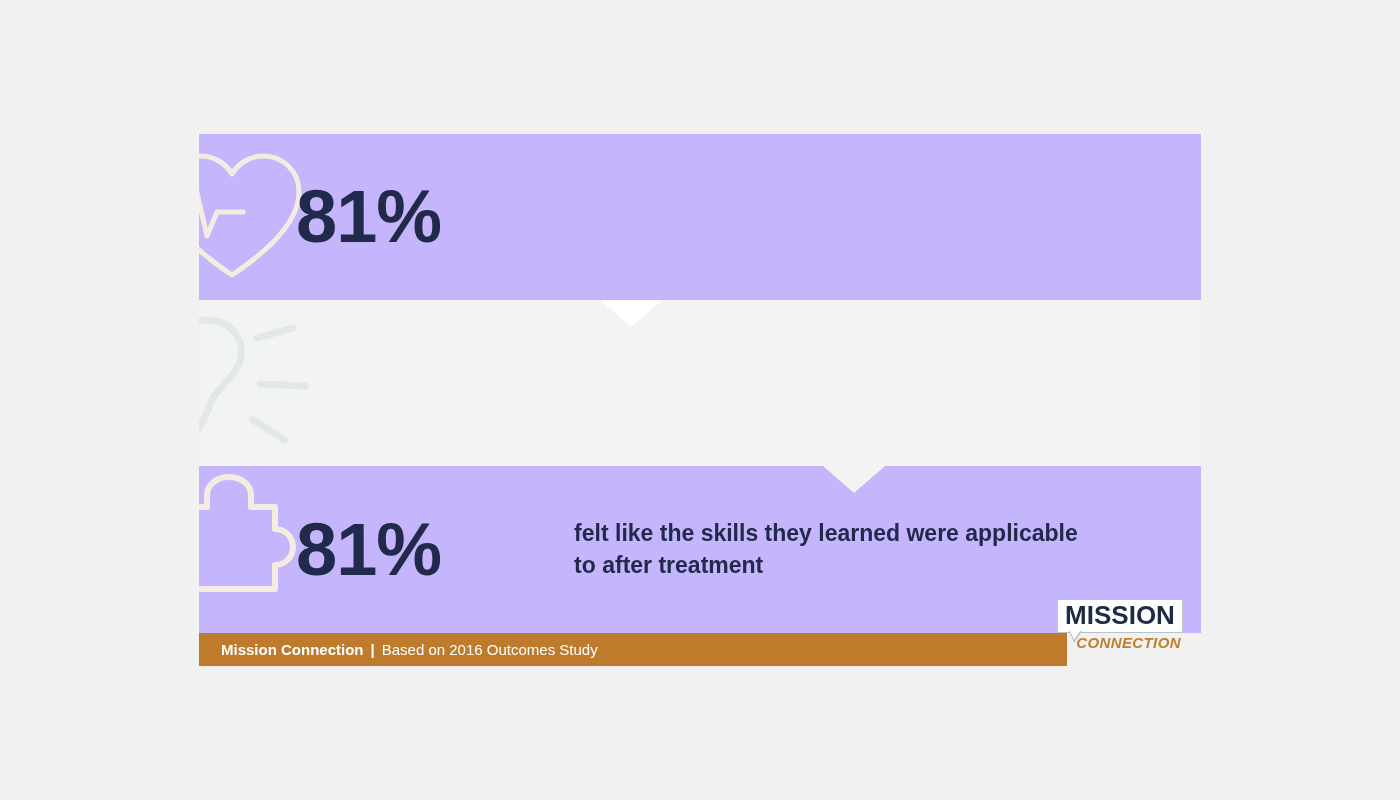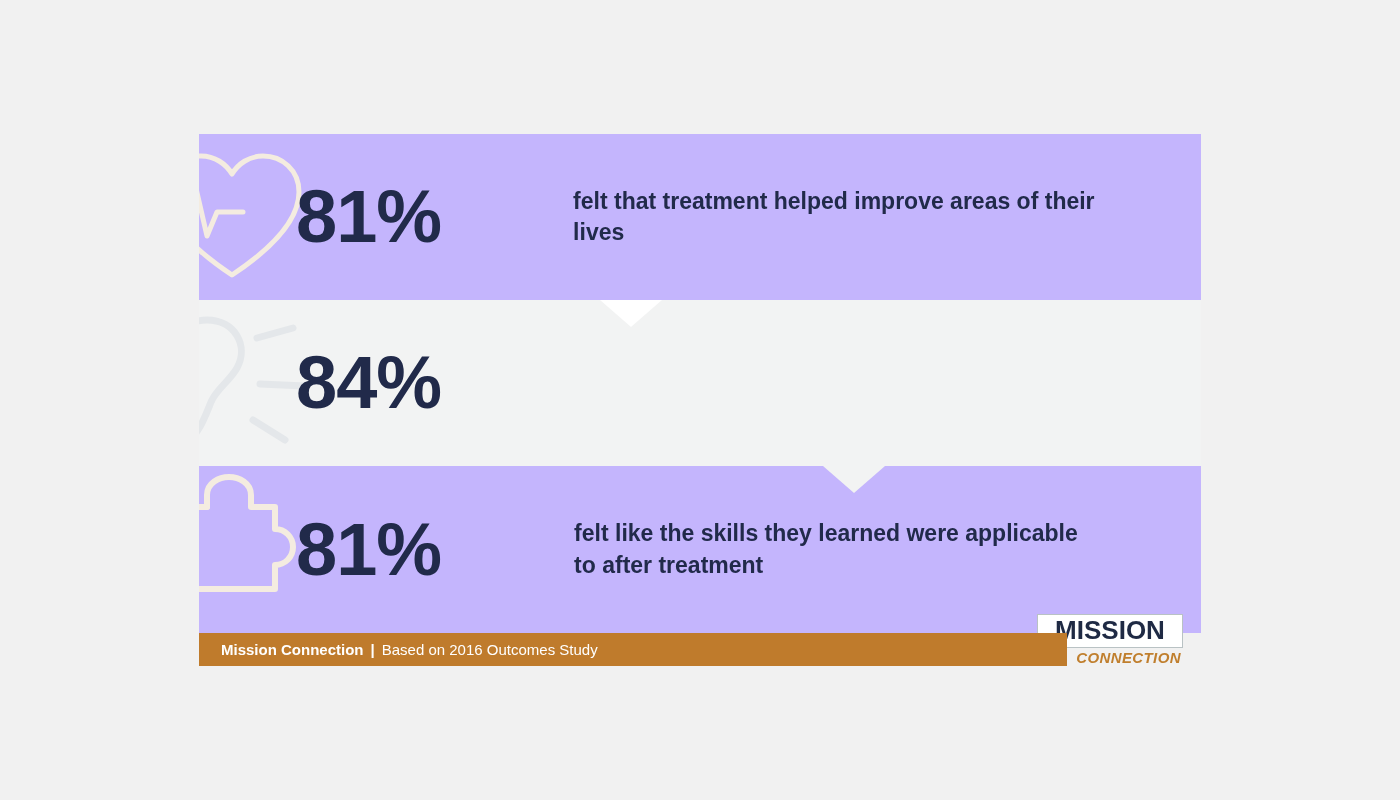--- a/index.html
+++ b/index.html
@@ -95,23 +95,23 @@
   #panel-1 .stat-text   { margin-left: 132px; }
   #panel-2 .stat-number { margin-left: 97px; }
   #panel-2 .stat-text   { margin-left: 115px; }
   #panel-3 .stat-number { margin-left: 97px; }
   #panel-3 .stat-text   { margin-left: 133px; }
 
   
   #brand-logo {
     position: absolute;
     right: 18px;
-    bottom: 0;
+    bottom: 15px;
     z-index: 8;
-    width: 146px;
+    width: 126px;
   }
   #logo-box {
     border: 1.5px solid #b9c2c4;
     background: #ffffff;
     padding: 2px 7px 3px 7px;
     text-align: center;
     position: relative;
   }
   #logo-wordmark {
     color: #1f2a44;
@@ -186,40 +186,38 @@
 
   <div class="stat-panel panel-white" id="panel-1">
     <div class="watermark">
       <svg width="150" height="150" viewBox="0 0 150 150" aria-hidden="true">
         <path d="M75 135 C 30 105, 8 78, 8 52 C 8 30, 25 16, 44 16 C 58 16, 69 24, 75 34 C 81 24, 92 16, 106 16 C 125 16, 142 30, 142 52 C 142 78, 120 105, 75 135 Z" fill="none" stroke="#f4ece0" stroke-width="5" stroke-linecap="round" stroke-linejoin="round"></path>
         <polyline points="2,72 26,72 38,44 50,96 60,72 86,72" fill="none" stroke="#f4ece0" stroke-width="5" stroke-linecap="round" stroke-linejoin="round"></polyline>
       </svg>
     </div>
     <div class="panel-content">
       <div class="stat-number">81%</div>
-      <div class="stat-text">felt that treatment helped improve areas of their lives</div>
     </div>
   </div>
   <div class="notch" id="notch-1"></div>
 
   <div class="stat-panel panel-grey" id="panel-2">
     <div class="watermark">
       <svg width="160" height="150" viewBox="0 0 160 150" aria-hidden="true">
         <g fill="none" stroke="#e4e7ea" stroke-width="7" stroke-linecap="round" stroke-linejoin="round">
           <path d="M20 140 C 40 134, 46 116, 54 96 C 60 82, 72 76, 80 62 C 92 40, 78 14, 50 14 C 26 14, 6 34, 4 60"></path>
           <path d="M10 112 C 24 106, 32 94, 34 78 C 37 56, 26 42, 10 42"></path>
           <path d="M2 92 C 12 86, 16 76, 15 66"></path>
           <line x1="100" y1="32" x2="136" y2="22"></line>
           <line x1="103" y1="78" x2="148" y2="80"></line>
           <line x1="96" y1="114" x2="128" y2="134"></line>
         </g>
       </svg>
     </div>
     <div class="panel-content">
-      <div class="stat-number">84%</div>
     </div>
   </div>
   <div class="notch" id="notch-2"></div>
 
   <div class="stat-panel panel-white" id="panel-3">
     <div class="watermark">
       <svg width="160" height="150" viewBox="0 0 160 150" aria-hidden="true">
         <g fill="none" stroke="#f4ece0" stroke-width="6" stroke-linecap="round" stroke-linejoin="round">
           <path d="M50 34 L50 22 C 50 10, 62 4, 72 4 C 82 4, 94 10, 94 22 L94 34 L118 34 L118 56 C 128 56, 136 64, 136 74 C 136 84, 128 92, 118 92 L118 116 L50 116"></path>
           <path d="M50 34 L26 34 C 26 44, 18 52, 8 52 C -2 52, -10 44, -10 34"></path>

